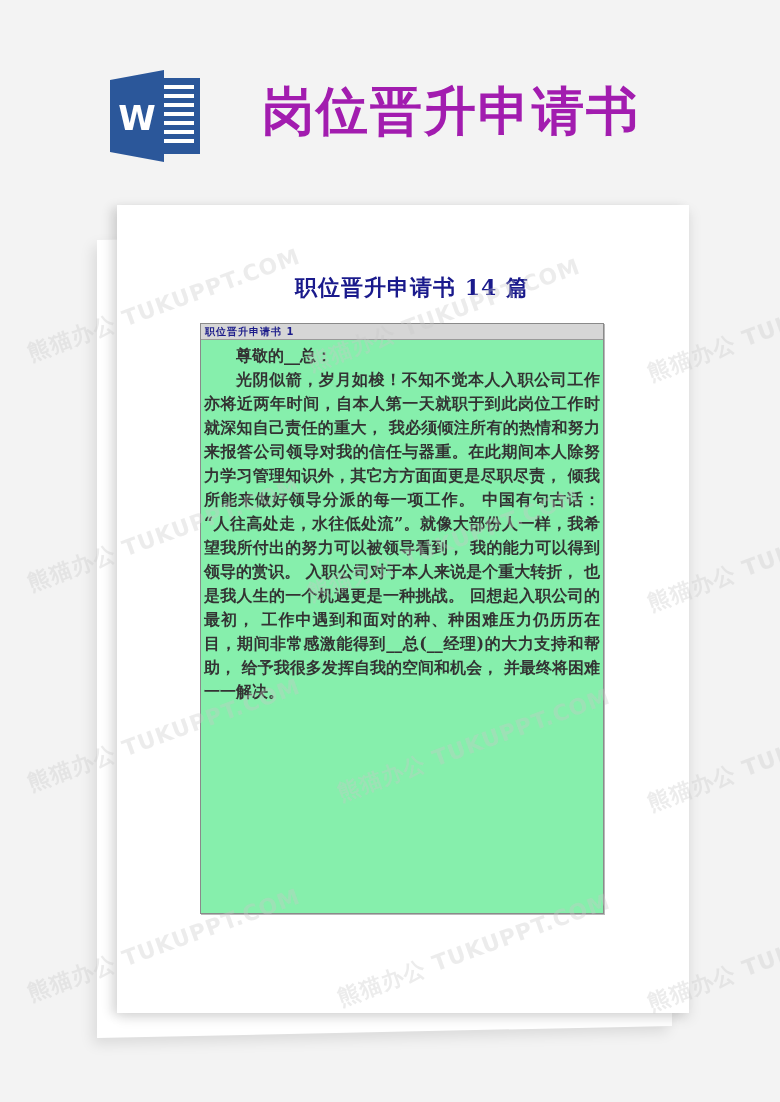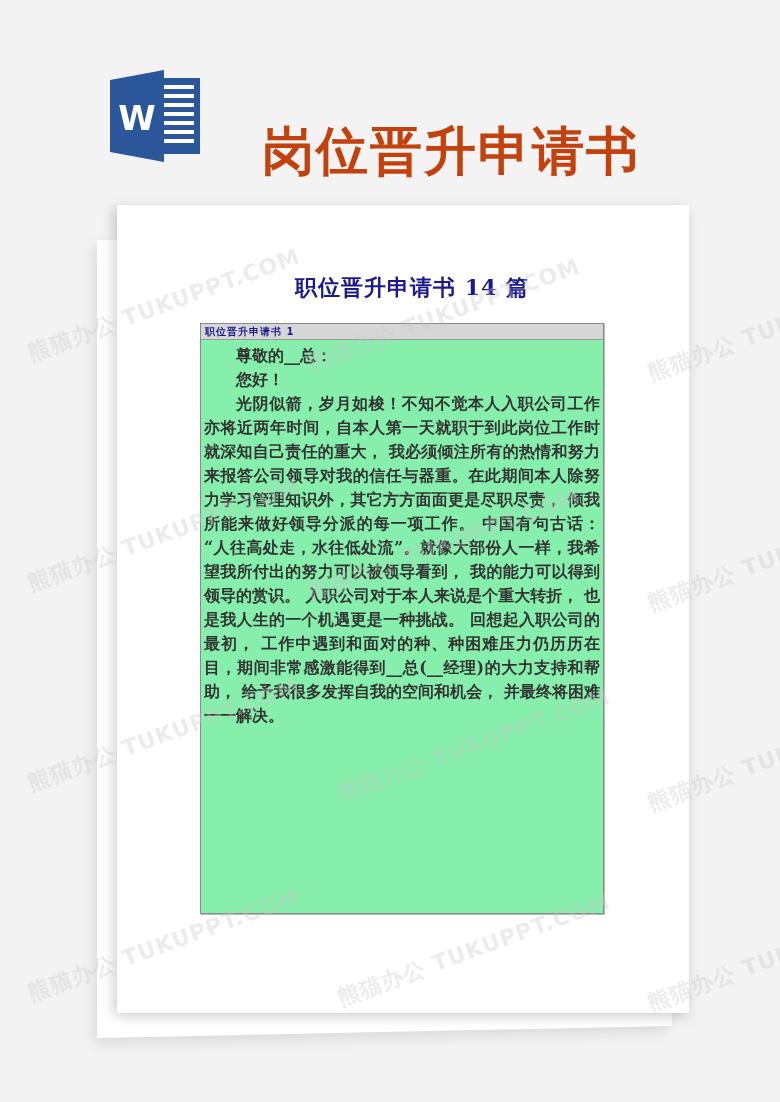--- a/index.html
+++ b/index.html
@@ -7,21 +7,21 @@
       width: 780px; height: 1102px; overflow: hidden; position: relative;
       background: #f3f3f3;
       font-family: "DejaVu Serif", "Liberation Serif", serif;
     }
     
     .word-logo { position: absolute; left: 108px; top: 68px; width: 100px; height: 96px; }
     .banner-title {
       position: absolute; left: 262px; top: 76px;
       font-family: "DejaVu Serif", "Liberation Serif", serif;
       font-size: 52px; font-weight: bold; letter-spacing: 2px;
-      color: #c2410c; line-height: 70px; white-space: nowrap; margin-top: 40px;
+      color: #a21caf; line-height: 70px; white-space: nowrap;
     }
     
     .paper-back {
       position: absolute; left: 97px; top: 240px; width: 575px; height: 798px;
       background: #ffffff;
       transform: skewY(-1.2deg); transform-origin: left bottom;
       box-shadow: -4px 6px 14px rgba(0,0,0,0.10);
     }
     .paper-front {
       position: absolute; left: 117px; top: 205px; width: 572px; height: 808px;
@@ -82,21 +82,20 @@
 </div>
 <div class="banner-title">岗位晋升申请书</div>
 
 <div class="paper-back"></div>
 <div class="paper-front">
   <div class="doc-title">职位晋升申请书 14 篇</div>
   <div class="section-box">
     <div class="section-header">职位晋升申请书 1</div>
     <div class="section-body">
       <p>尊敬的__总：</p>
-      <p>您好！</p>
       <p>光阴似箭，岁月如梭！不知不觉本人入职公司工作亦将近两年时间，自本人第一天就职于到此岗位工作时就深知自己责任的重大， 我必须倾注所有的热情和努力来报答公司领导对我的信任与器重。在此期间本人除努力学习管理知识外，其它方方面面更是尽职尽责， 倾我所能来做好领导分派的每一项工作。 中国有句古话： “人往高处走，水往低处流”。就像大部份人一样，我希望我所付出的努力可以被领导看到， 我的能力可以得到领导的赏识。 入职公司对于本人来说是个重大转折， 也是我人生的一个机遇更是一种挑战。 回想起入职公司的最初， 工作中遇到和面对的种、种困难压力仍历历在目，期间非常感激能得到__总(__经理)的大力支持和帮助， 给予我很多发挥自我的空间和机会， 并最终将困难一一解决。</p>
     </div>
   </div>
 </div>
 
 <div class="wm" style="left:20px; top:290px;">熊猫办公 TUKUPPT.COM</div>
 <div class="wm" style="left:300px; top:300px;">熊猫办公 TUKUPPT.COM</div>
 <div class="wm" style="left:640px; top:310px;">熊猫办公 TUKUPPT.COM</div>
 <div class="wm" style="left:20px; top:520px;">熊猫办公 TUKUPPT.COM</div>
 <div class="wm" style="left:300px; top:530px;">熊猫办公 TUKUPPT.COM</div>

